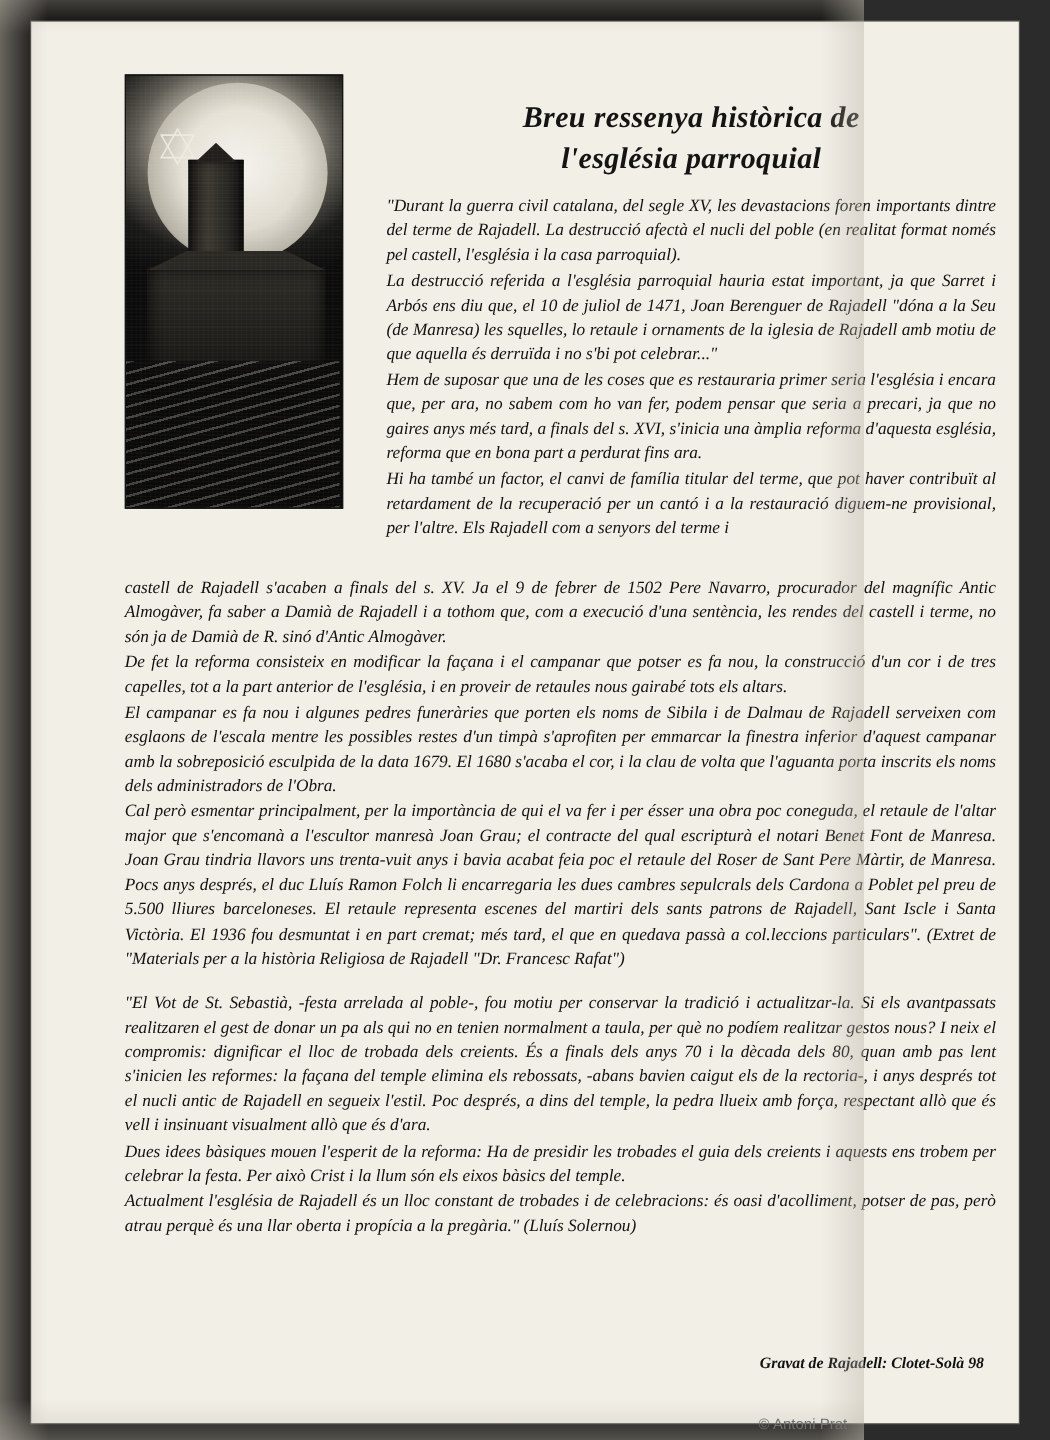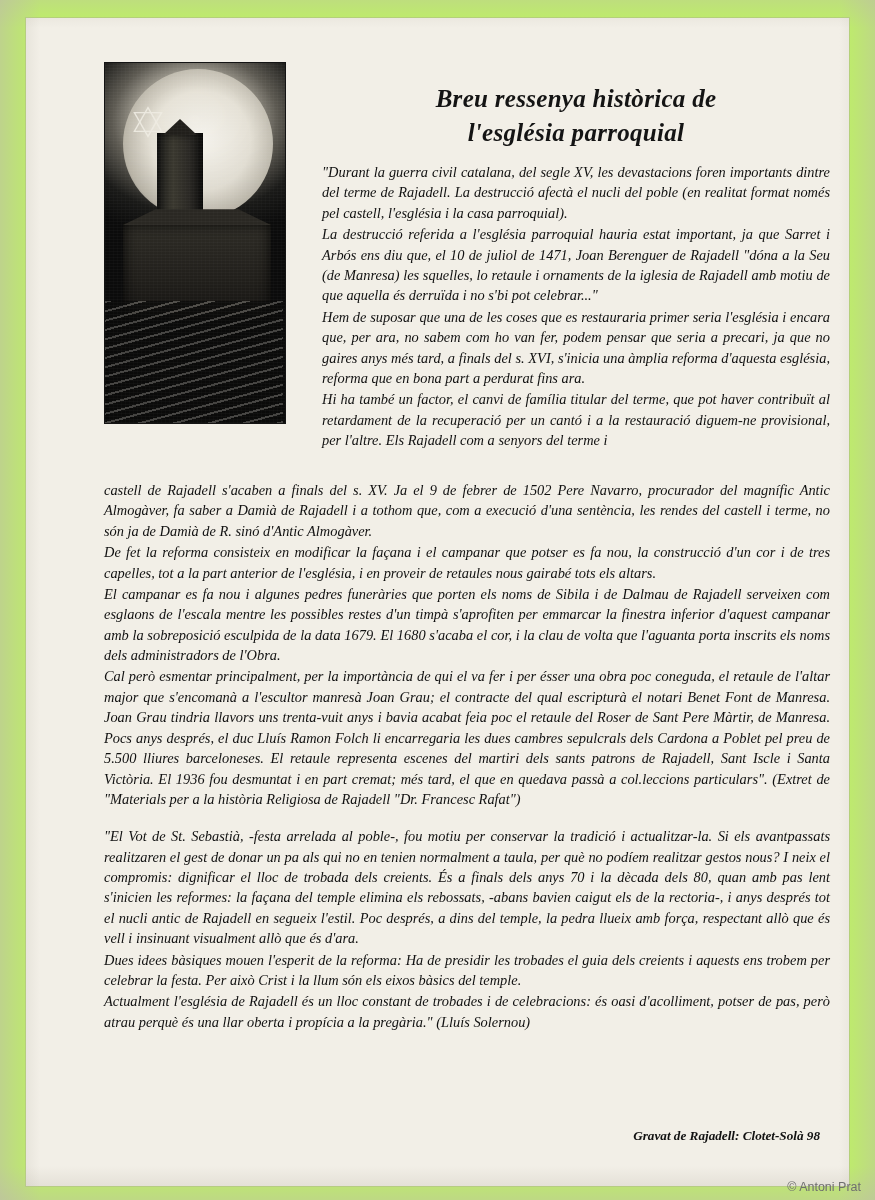--- a/index.html
+++ b/index.html
@@ -8,23 +8,23 @@
     background: #2b2b2b;
   }
   body {
     width: 875px;
     height: 1200px;
     overflow: hidden;
     font-family: "Liberation Serif", serif;
   }
   .page {
     position: relative;
-    width: 875px;
+    width: 720px;
     height: 1200px;
-    background: #bef264;
+    background: #000000;
     box-sizing: border-box;
   }
   
   .page::before {
     content: "";
     position: absolute;
     inset: 0;
     background:
       linear-gradient(to right, rgba(190,185,172,0.55) 0px, rgba(238,234,225,0) 40px),
       linear-gradient(to left, rgba(190,185,172,0.45) 0px, rgba(238,234,225,0) 36px),

